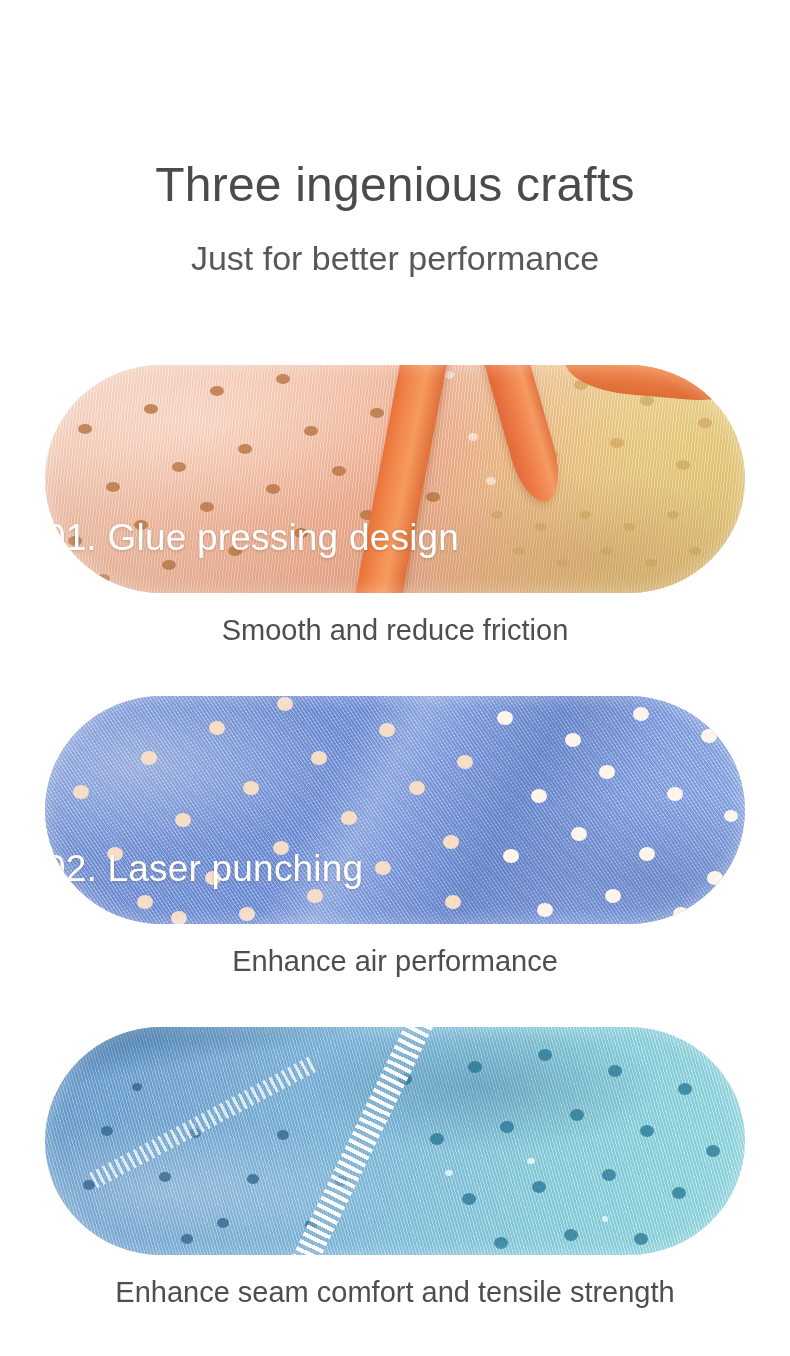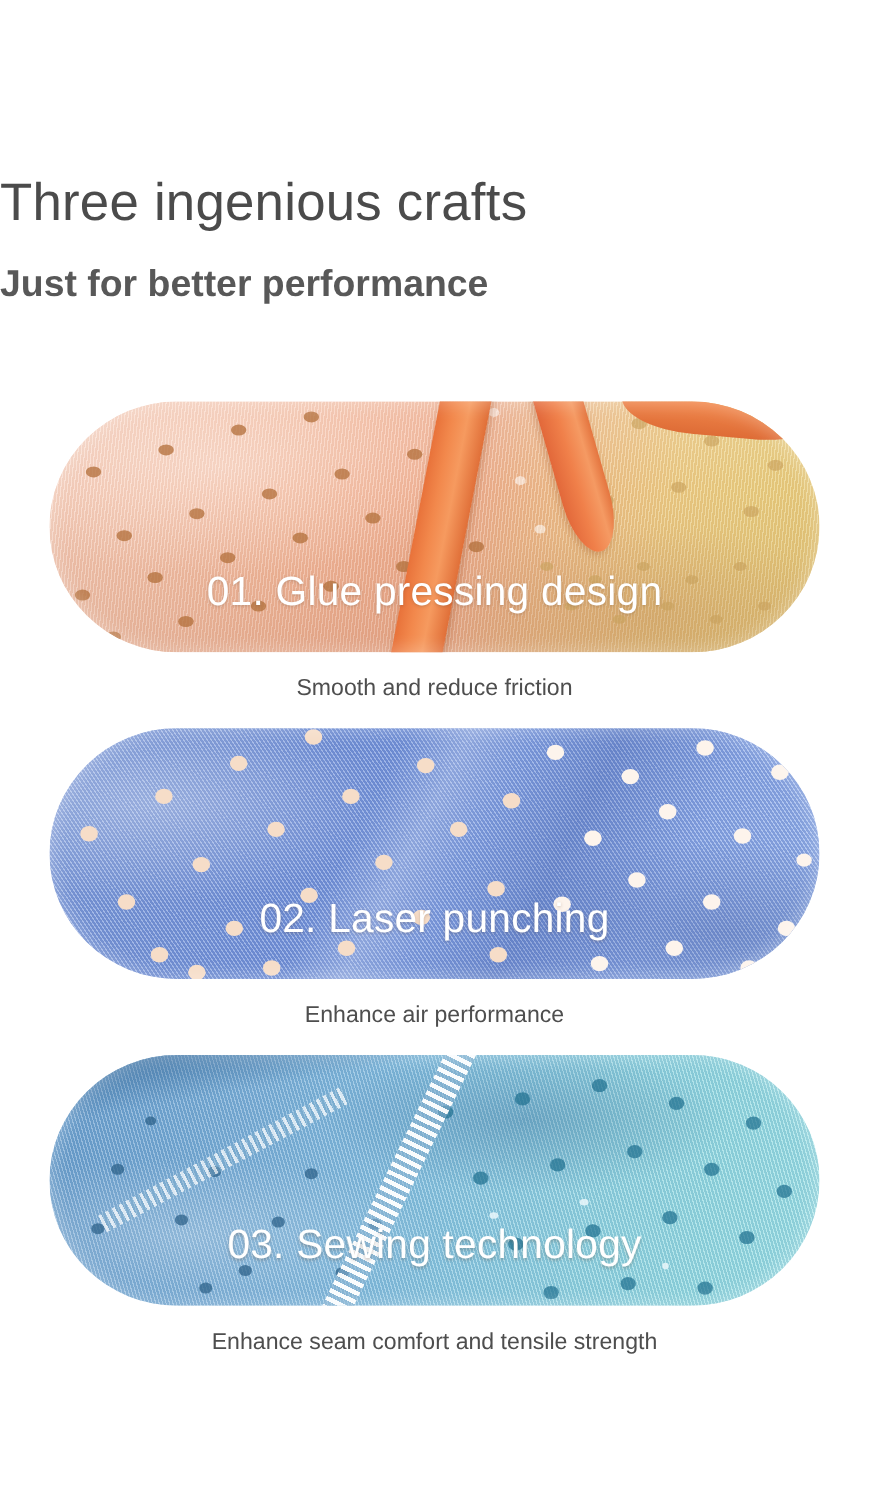--- a/index.html
+++ b/index.html
@@ -21,77 +21,76 @@
     height: 1356px;
     background: #ffffff;
   }
 
   
   .header {
     position: absolute;
     top: 155px;
     left: 0;
     width: 790px;
-    text-align: left;
+    text-align: center;
   }
   .page-title {
     font-size: 48px;
     font-weight: 400;
     color: #4b4b4b;
     letter-spacing: 0.2px;
     line-height: 1.25;
     margin: 0;
   }
   .page-subtitle {
     font-size: 34px;
-    font-weight: 700;
+    font-weight: 400;
     color: #585858;
     line-height: 1.25;
     margin: 22px 0 0 0;
   }
 
   
   .crafts {
     position: absolute;
     top: 365px;
     left: 0;
     width: 790px;
   }
   .craft-block {
     position: relative;
     width: 790px;
   }
   .craft-block + .craft-block {
-    margin-top: 24px;
+    margin-top: 48px;
   }
 
   .craft-media {
     position: relative;
     width: 700px;
     height: 228px;
     margin: 0 auto;
     border-radius: 116px / 114px;
     overflow: hidden;
   }
 
   .craft-caption {
     margin: 20px 0 0 0;
     text-align: center;
-    font-size: 21px;
+    font-size: 29px;
     font-weight: 400;
     color: #4e4e4e;
     line-height: 1.2;
   }
 
   .craft-label {
     position: absolute;
     left: 0;
     right: 0;
     bottom: 34px;
-    text-align: center;
     font-size: 37px;
     font-weight: 400;
     color: #ffffff;
     letter-spacing: 0.2px;
     text-shadow: 0 1px 3px rgba(90, 60, 40, 0.28);
     z-index: 6;
     pointer-events: none;
   }
 
   
@@ -462,20 +461,19 @@
               <ellipse cx="664" cy="206" rx="6" ry="5"></ellipse>
             </g>
             <g fill="#eaf7fb" opacity="0.85">
               <ellipse cx="486" cy="134" rx="4" ry="3"></ellipse>
               <ellipse cx="404" cy="146" rx="4" ry="3"></ellipse>
               <ellipse cx="560" cy="192" rx="3" ry="3"></ellipse>
             </g>
           </svg>
         </div>
         <div class="layer fab3-dark"></div>
-        <div class="craft-label">03. Sewing technology</div>
         <div class="edge-soften"></div>
       </div>
       <p class="craft-caption">Enhance seam comfort and tensile strength</p>
     </div>
 
   </div>
 </div>
 
 </body></html>

